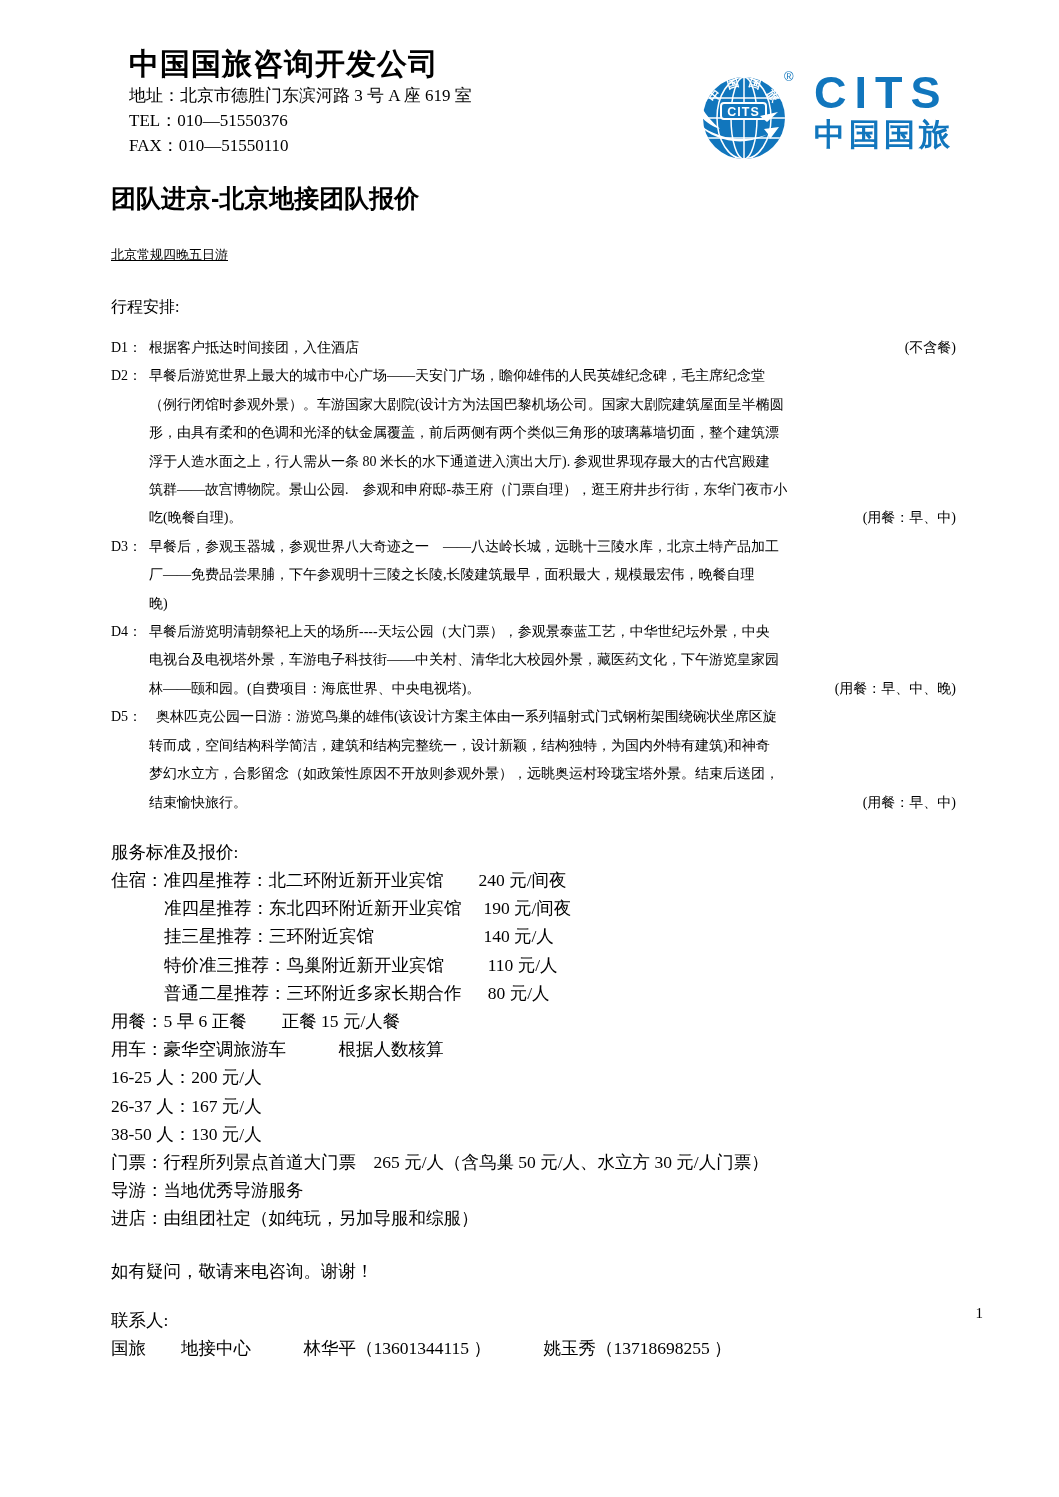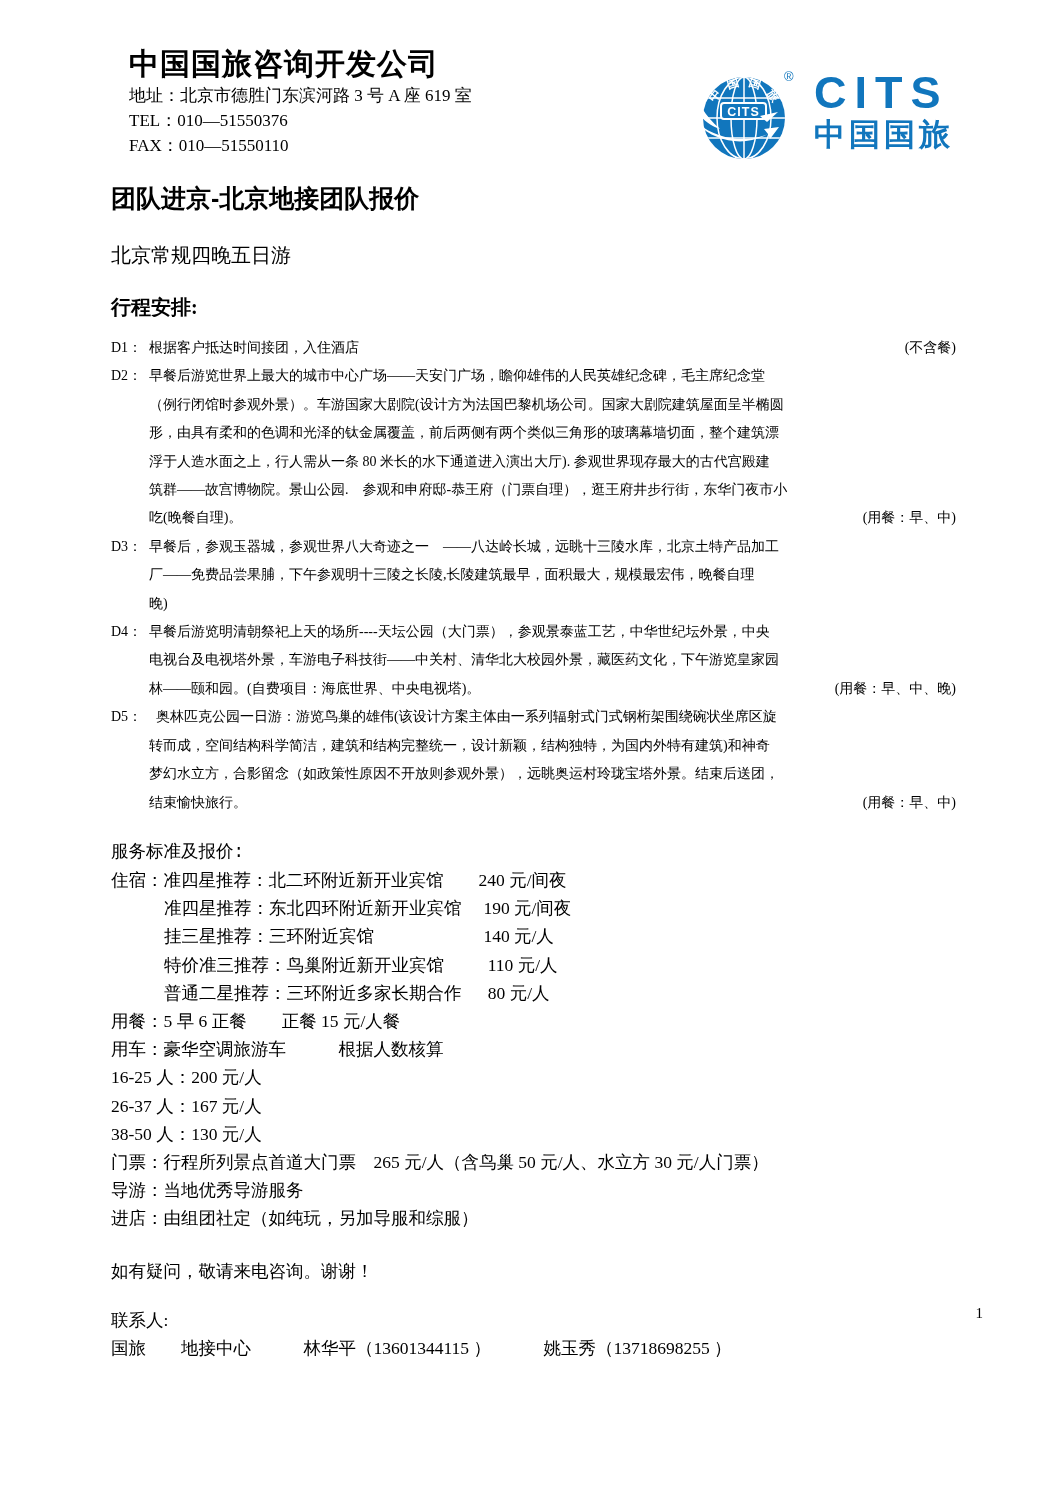--- a/index.html
+++ b/index.html
@@ -27,33 +27,33 @@
   }
   .logo-cn{
     font-family:"Liberation Sans","DejaVu Sans",sans-serif; font-weight:700;
     font-size:31px; line-height:37px; letter-spacing:4px; color:var(--brand);
   }
   
   .doc-title{
     font-family:"Liberation Sans","DejaVu Sans",sans-serif;
     font-weight:700; font-size:25px; line-height:34px; margin-top:16px;
   }
-  .doc-subtitle{font-size:20px; line-height:28px; margin-top:26px;}
-  .itin-heading{font-size:20px; line-height:28px; margin-top:24px;font-weight:bold;}
+  .doc-subtitle{font-size:13px; line-height:28px; margin-top:26px;text-decoration:underline;}
+  .itin-heading{font-size:16px; line-height:28px; margin-top:24px;}
   
   .itinerary{margin-top:13px; font-size:14px;}
   .day{display:flex;}
   .day-label{flex:none; width:38px; line-height:28.4px; white-space:pre;}
   .day-lines{flex:1; min-width:0;}
   .line{display:flex; justify-content:space-between; line-height:28.4px;}
   .line-text{white-space:pre-wrap;}
   .line-right{white-space:pre-wrap; flex:none;}
   
   .services{margin-top:21px; font-size:17.5px;}
-  .svc-heading{line-height:28px; white-space:pre-wrap;font-family:Liberation Mono, monospace;}
+  .svc-heading{line-height:28px; white-space:pre-wrap;}
   .svc-line{line-height:28.2px; white-space:pre-wrap;}
   .svc-line.indent{padding-left:53px;}
   
   .inquiry{margin-top:24px; font-size:17.5px; line-height:28px; white-space:pre-wrap;}
   .contacts{margin-top:21px; font-size:17.5px;}
   .contact-line{line-height:28.4px; white-space:pre-wrap;}
   .pagenum{position:absolute; right:92px; bottom:36px; font-size:15px; line-height:18px;}
 </style>
 </head>
 <body>

